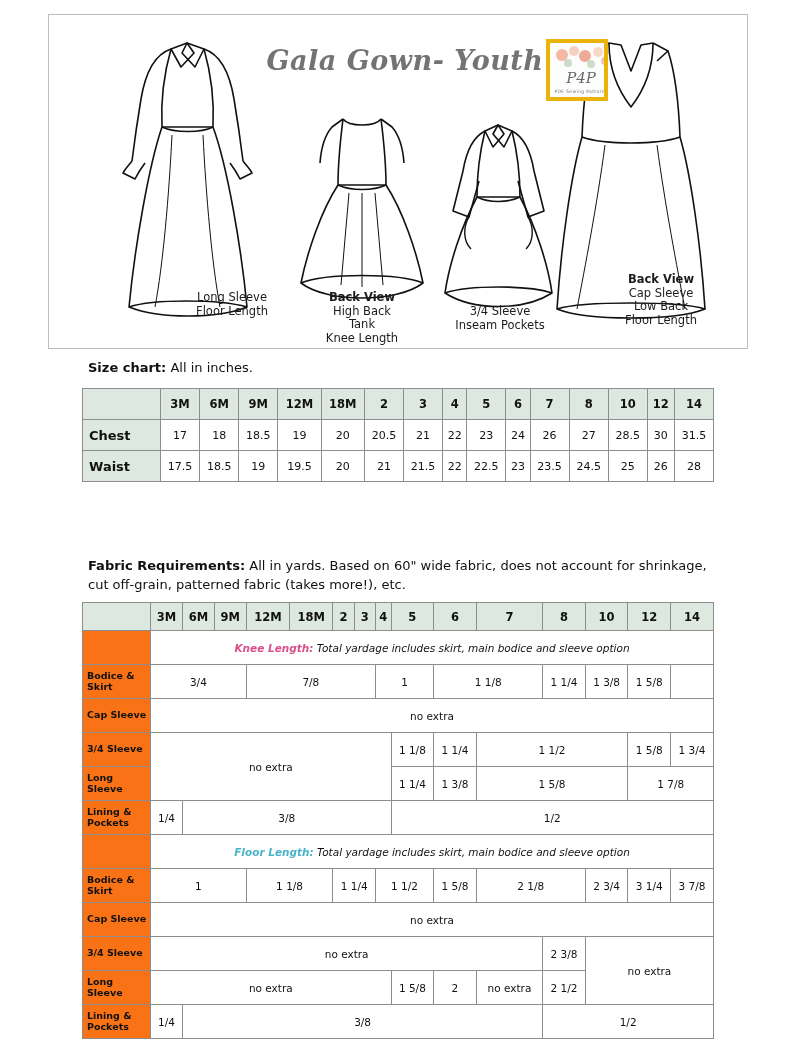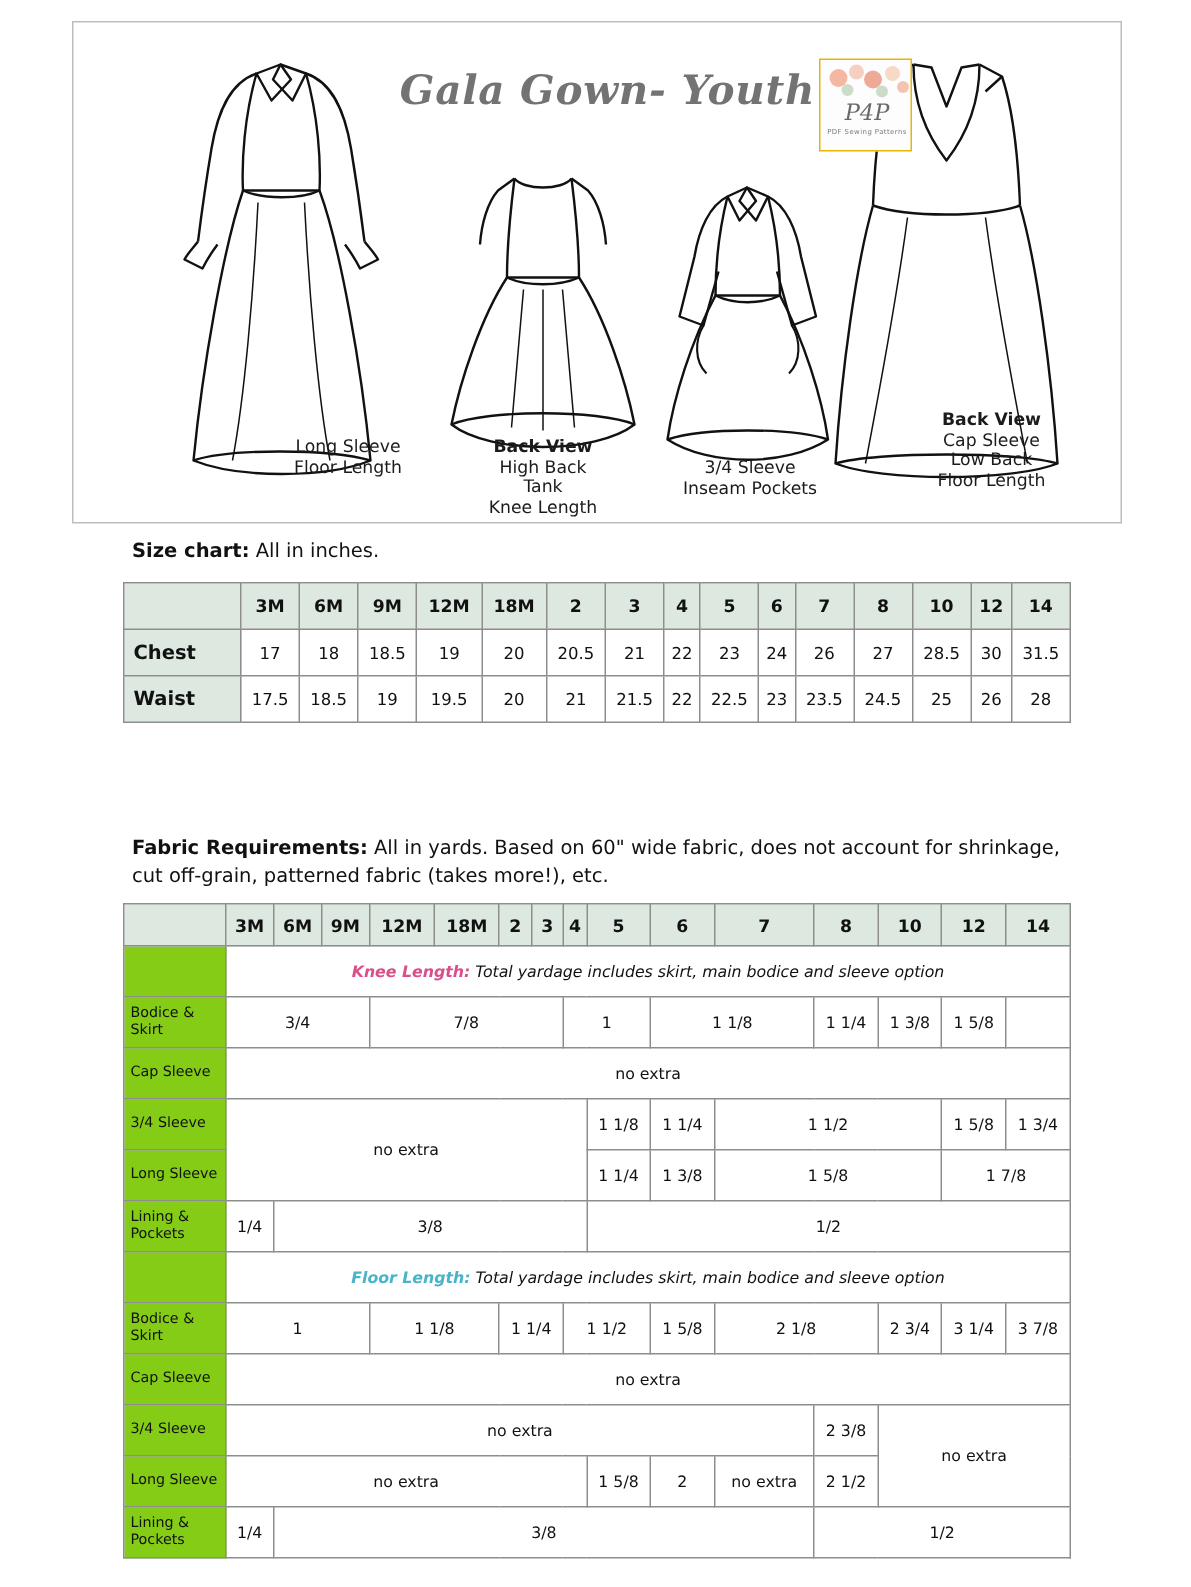--- a/index.html
+++ b/index.html
@@ -21,21 +21,21 @@
     position:absolute;left:216px;top:30px;width:280px;text-align:center;
     font-family:"DejaVu Serif", serif;font-style:italic;font-weight:bold;
     font-size:27px;letter-spacing:.5px;color:#737373;
   }
   .title-sub{
     position:absolute;left:196px;top:72px;width:320px;text-align:center;
     font-size:11.5px;color:#2a2a2a;font-family:"DejaVu Sans",sans-serif;
   }
   .logo-box{
     position:absolute;left:497px;top:24px;width:62px;height:62px;
-    border:1px solid #eab308;background:#fdfdfd;box-sizing:border-box;
+    border:4px solid #eab308;background:#fdfdfd;box-sizing:border-box;
     overflow:hidden;
   }
   .logo-flowers{position:absolute;left:0;top:0;width:62px;height:30px;}
   .logo-mark{
     position:absolute;left:0;top:26px;width:62px;text-align:center;
     font-family:"DejaVu Serif",serif;font-style:italic;font-size:15px;color:#6a6a6a;
   }
   .logo-cap{
     position:absolute;left:0;top:46px;width:62px;text-align:center;
     font-size:4.6px;letter-spacing:.3px;color:#7a7a7a;
@@ -65,22 +65,22 @@
     font-size:13px;width:70px;
   }
   .size-table thead th.corner{background:#dce8e0;width:70px;}
   .fab-table{left:82px;top:602px;width:632px;}
   .fab-table td,.fab-table th{
     border:1px solid #8d8d8d;text-align:center;font-size:10.5px;color:#111;
   }
   .fab-table thead th{background:#dce8e0;font-weight:bold;font-size:11.5px;height:25px;}
   .fab-table thead th.corner{width:62px;background:#dce8e0;}
   .fab-table td.rowlab{
-    text-align:left;padding-left:4px;font-weight:normal;font-size:9.5px;
-    line-height:10.5px;width:62px;background:#84cc16;
+    text-align:left;padding-left:4px;font-weight:bold;font-size:9.5px;
+    line-height:10.5px;width:62px;background:#f97316;
   }
   .fab-table td.band{
     font-style:italic;font-size:10.5px;height:22px;
   }
   .band-knee{color:#d94f8c;}
   .band-floor{color:#49b3c9;}
   .fab-table td{height:31px;}
   .small-note{font-size:9px;line-height:10px;}
 </style>
 </head>

